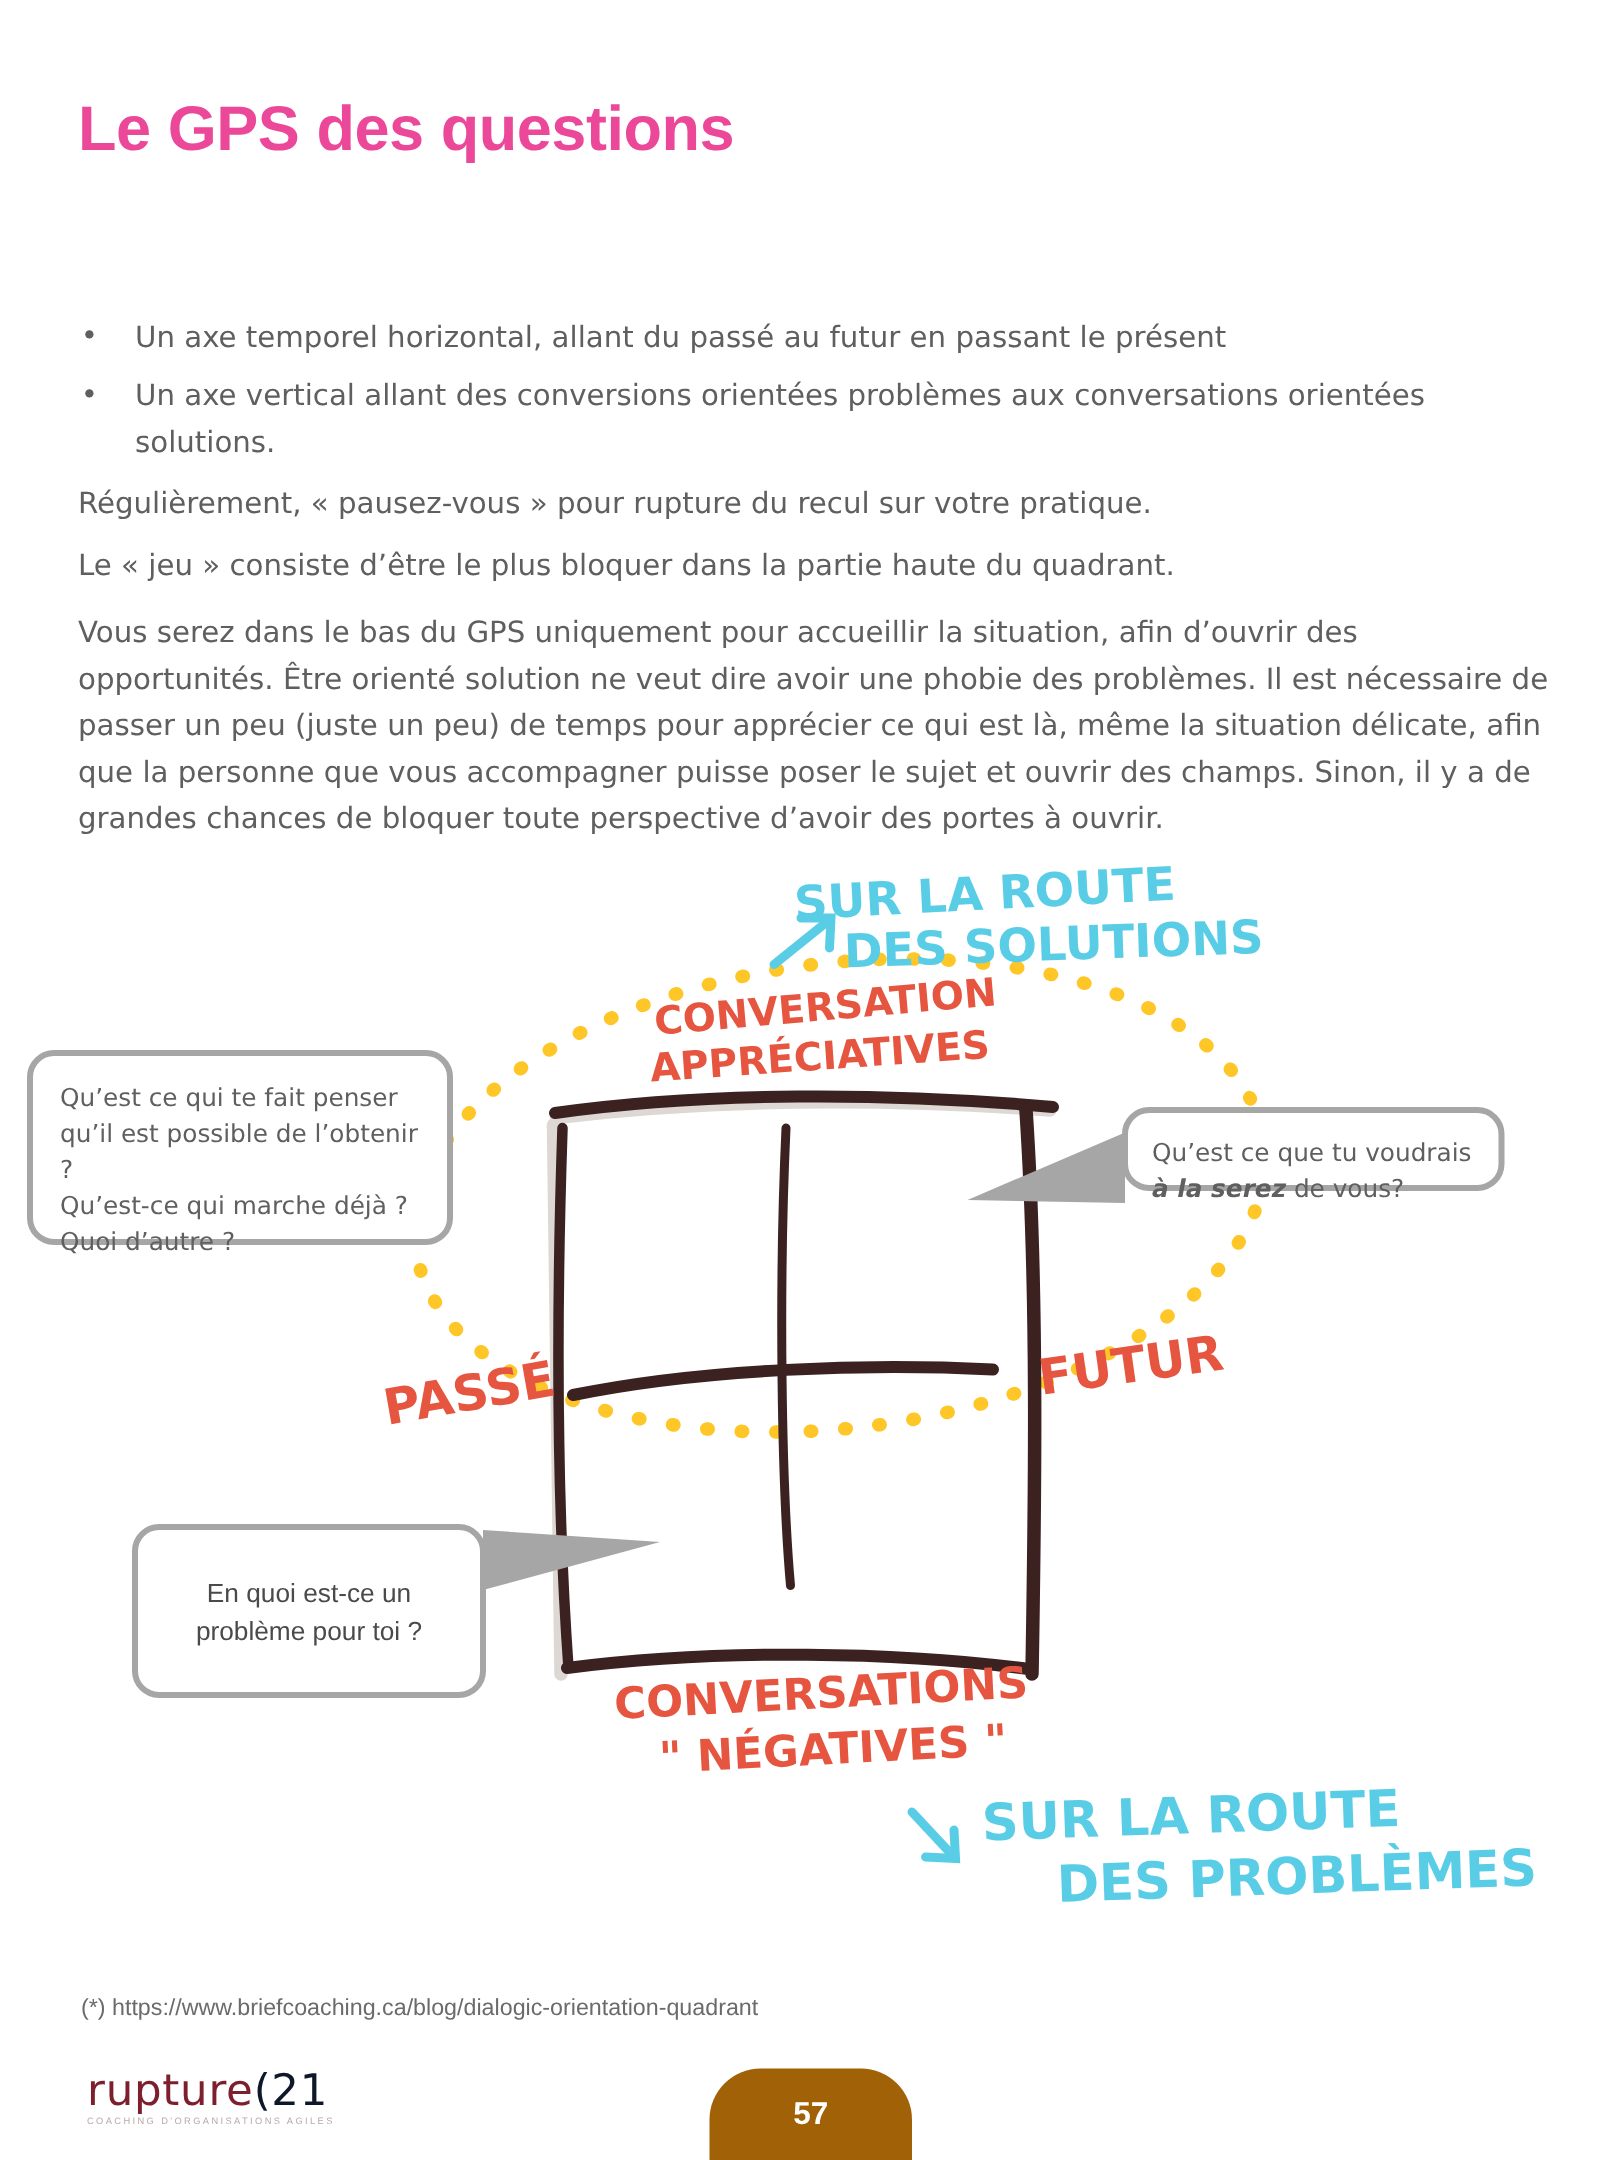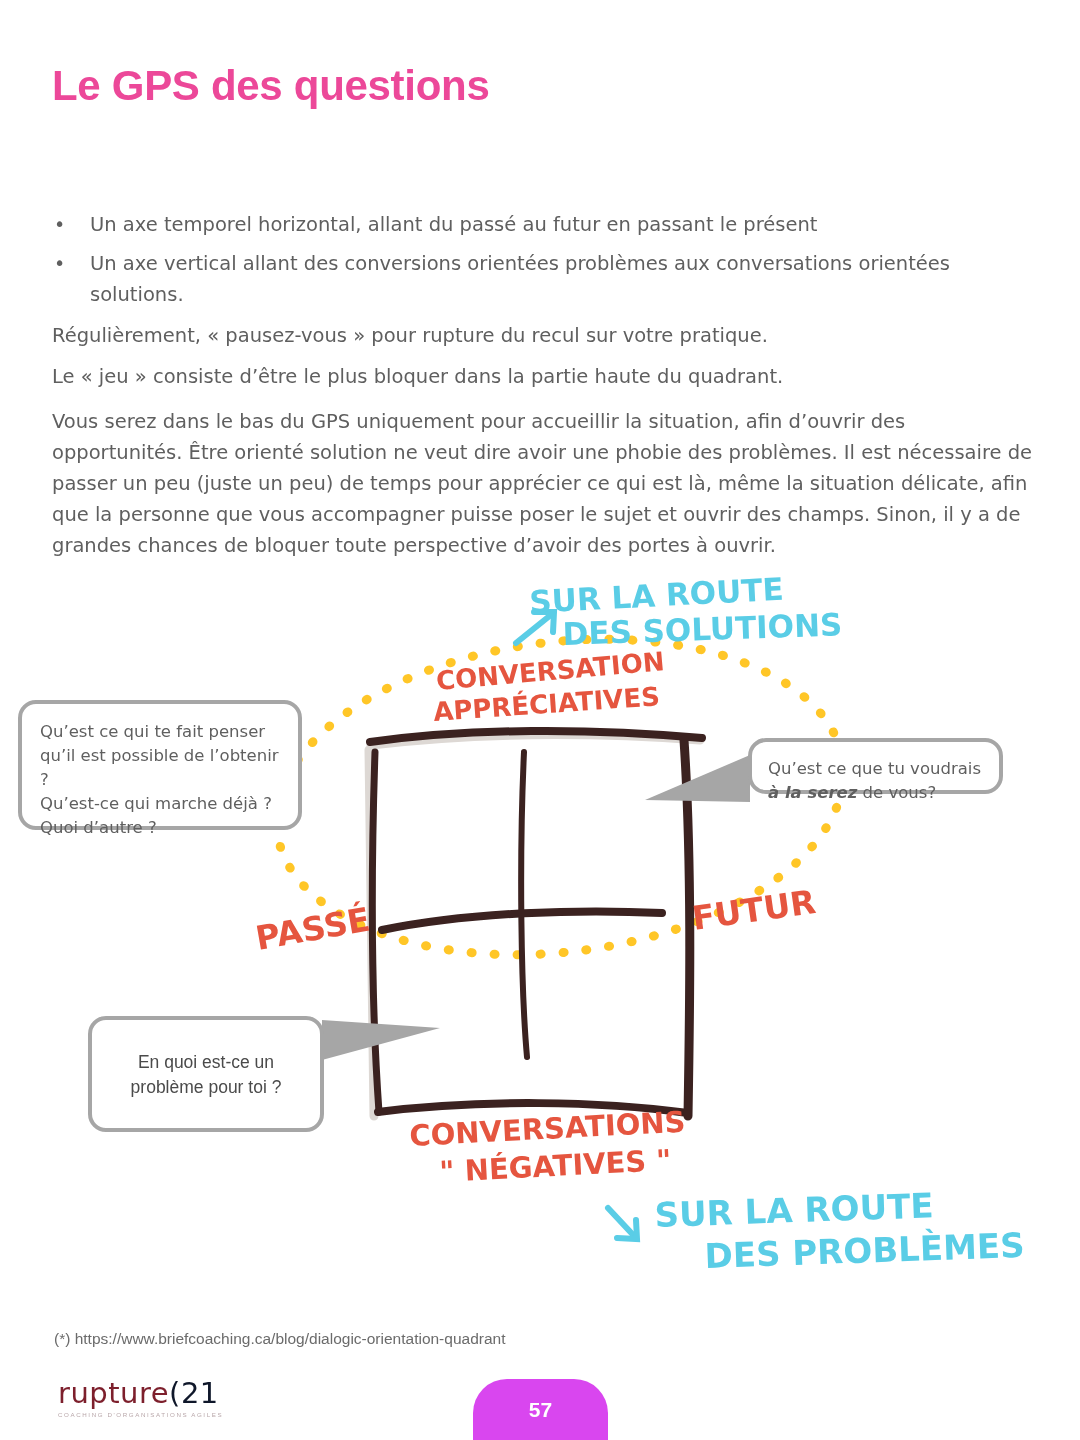--- a/index.html
+++ b/index.html
@@ -159,21 +159,21 @@
     white-space: nowrap;
   }
 
   
   .page-badge {
     position: absolute;
     left: 473px;
     top: 1379px;
     width: 135px;
     height: 61px;
-    background: #d946ef;
+    background: #a16207;
     border-top-left-radius: 34px;
     border-top-right-radius: 34px;
     color: #ffffff;
     font-family: "Liberation Sans", sans-serif;
     font-size: 21px;
     font-weight: bold;
     text-align: center;
     line-height: 61px;
   }
 </style>

